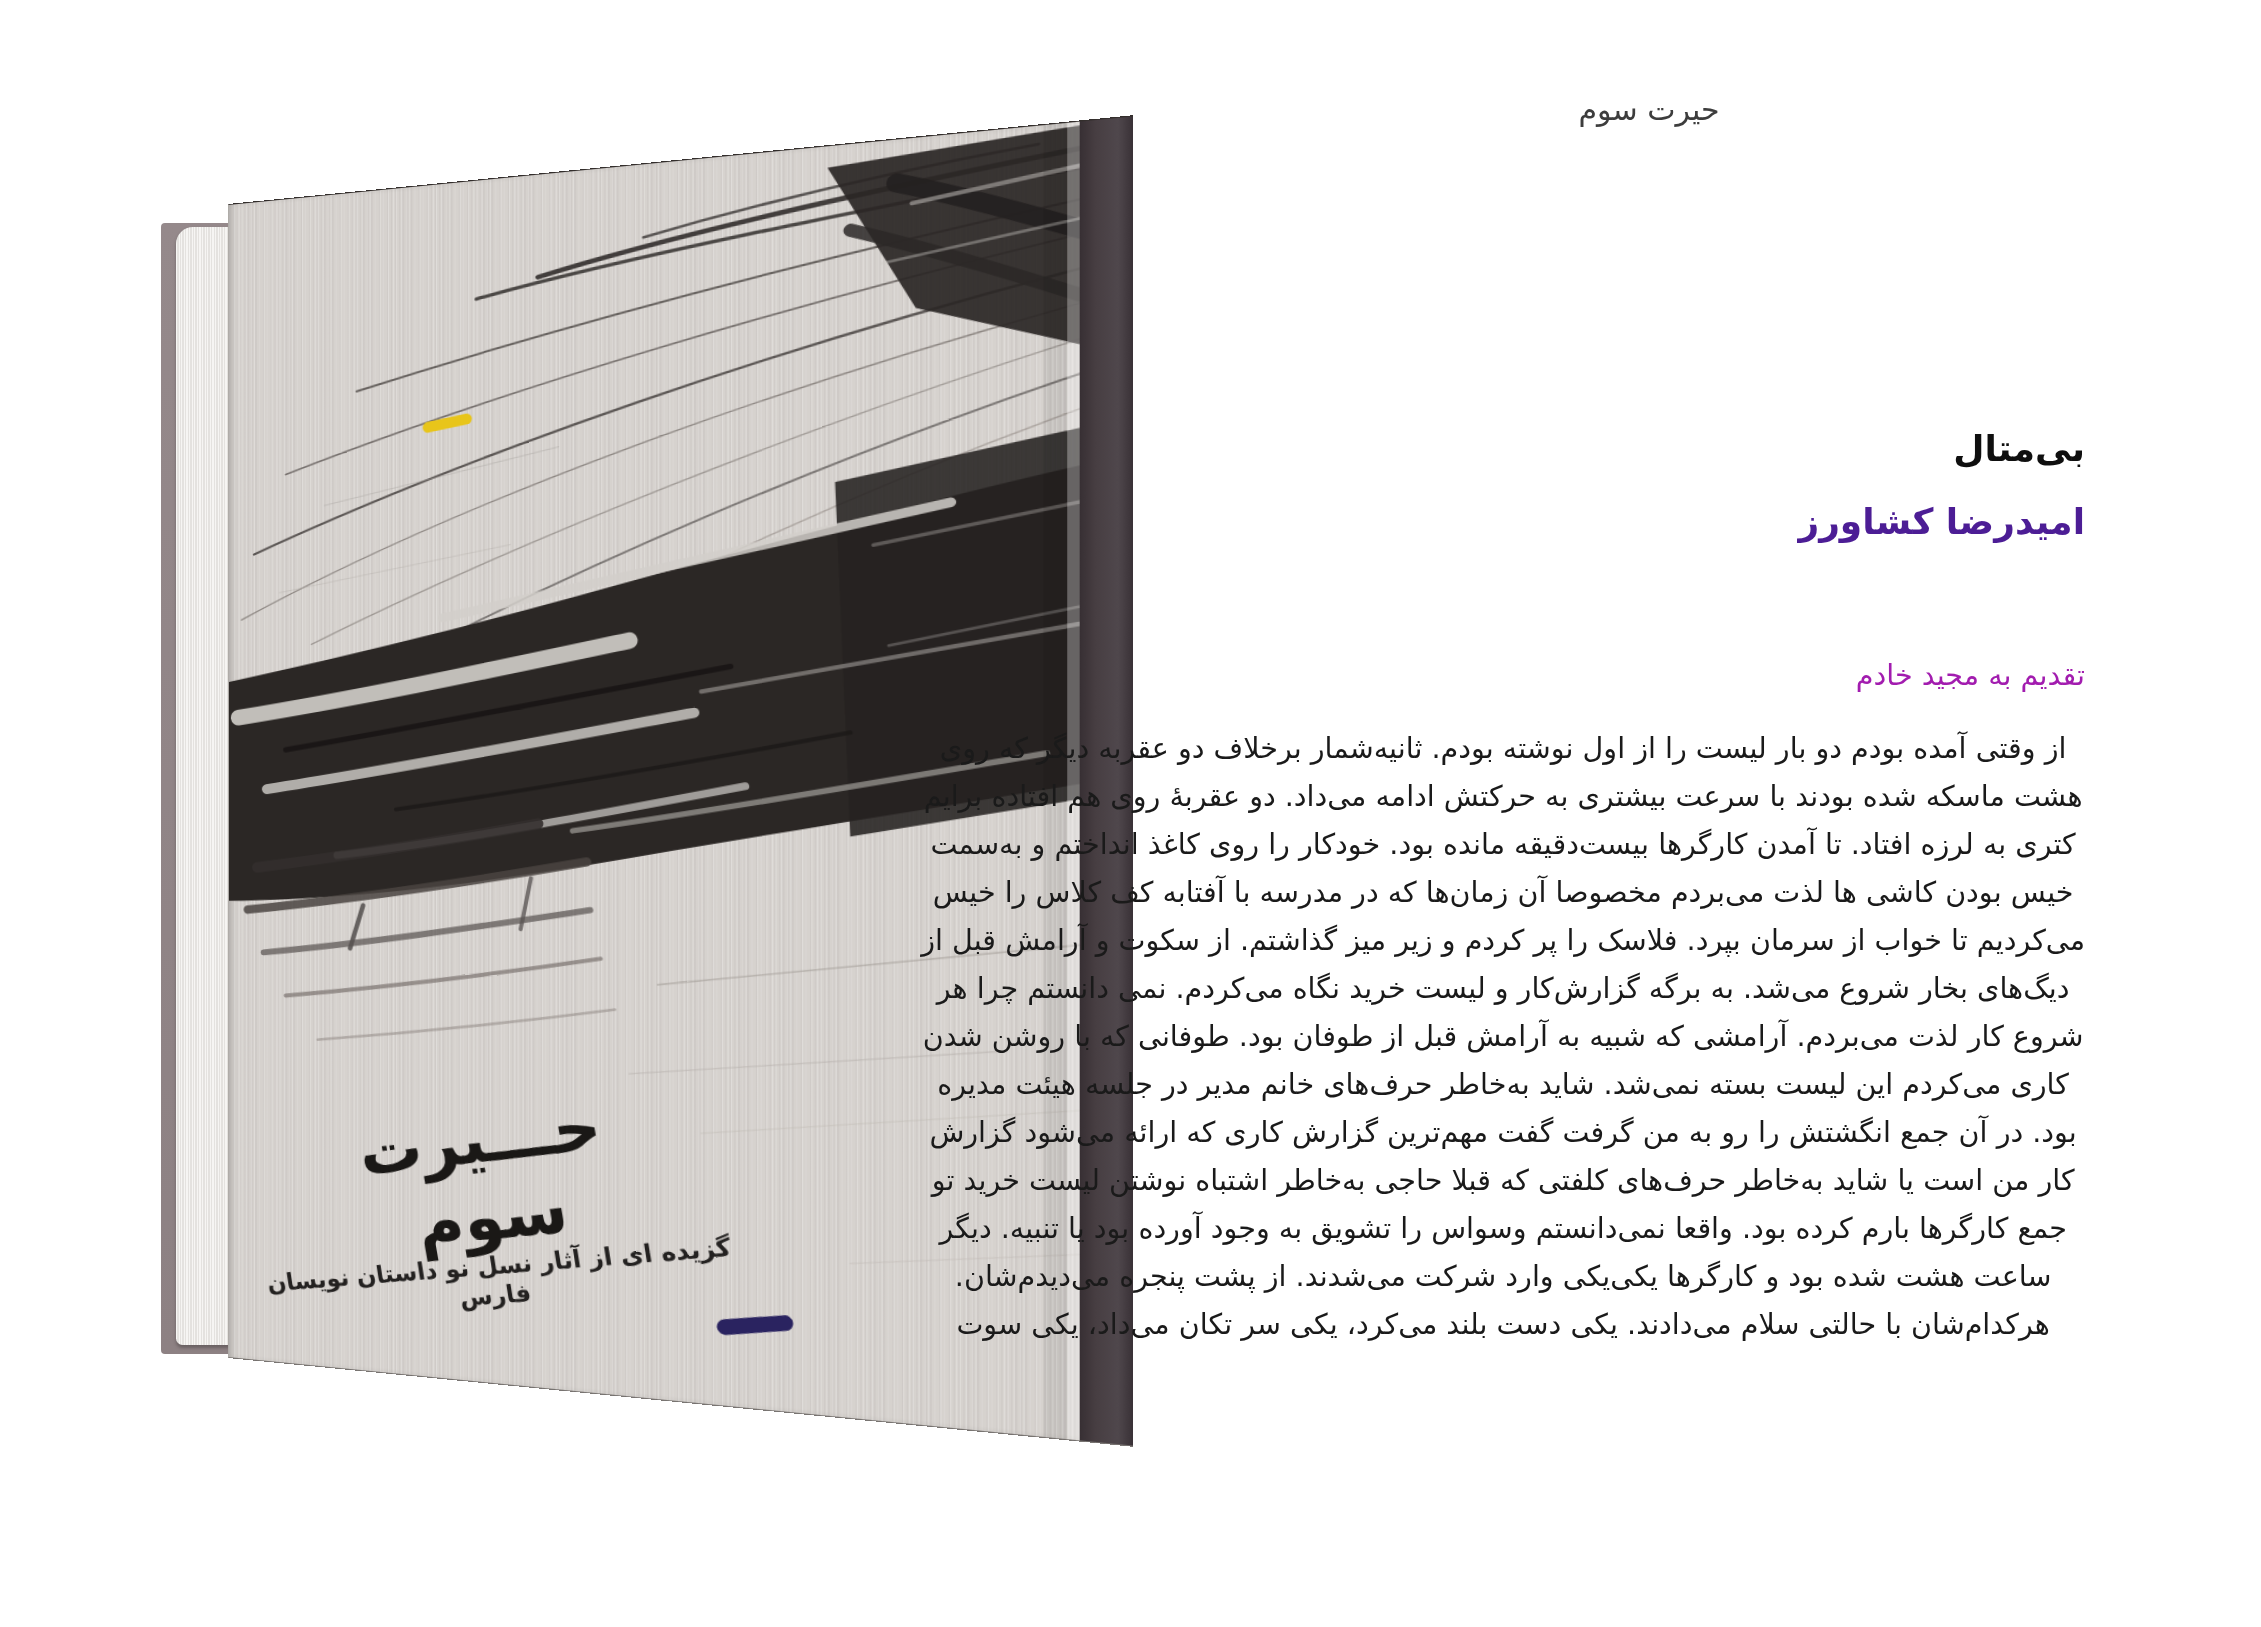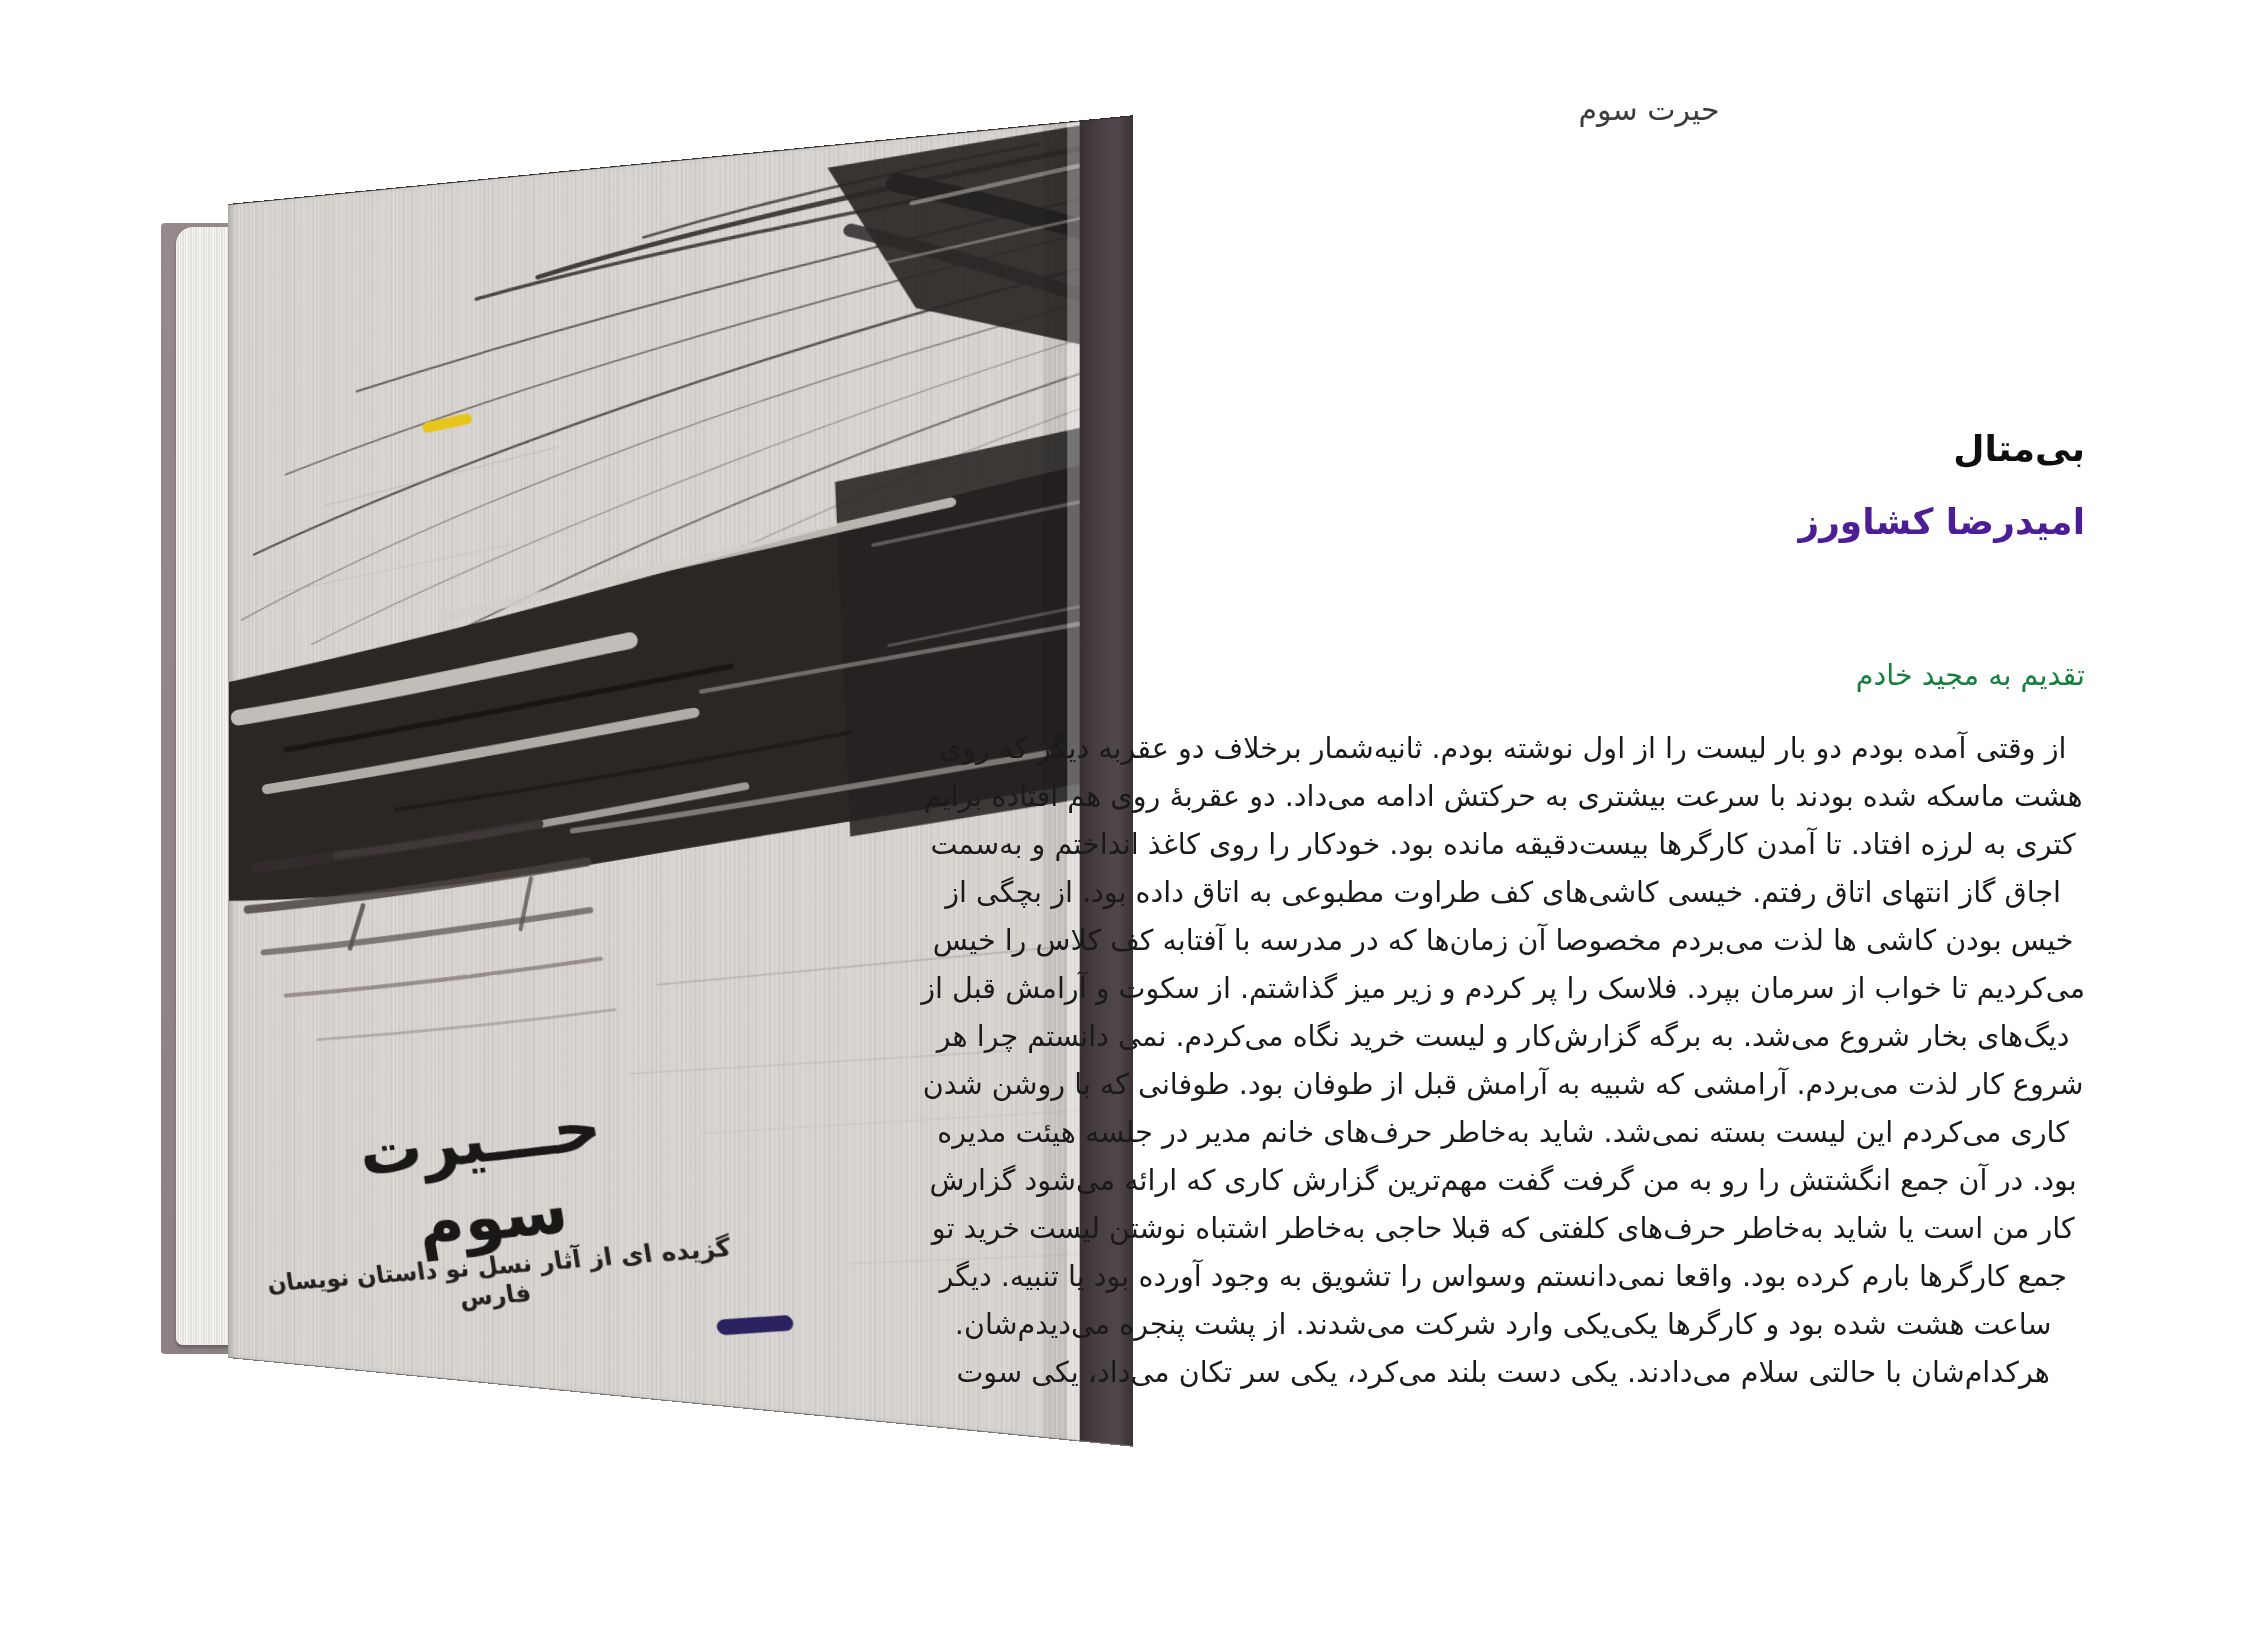--- a/index.html
+++ b/index.html
@@ -5,21 +5,21 @@
   html,body{margin:0;padding:0;background:#ffffff;}
   #canvas{position:relative;width:2261px;height:1628px;background:#ffffff;overflow:hidden;
           font-family:"DejaVu Sans",sans-serif;}
   .rtl{direction:rtl;unicode-bidi:plaintext;text-align:center;}
 
   
   #page-header{position:absolute;top:92px;right:176px;width:872px;text-align:center;
                font-size:30px;color:#3d3d3d;}
   #story-title{position:absolute;top:428px;right:176px;font-size:36px;font-weight:bold;color:#0f0f0f;}
   #story-author{position:absolute;top:501px;right:176px;font-size:36px;font-weight:bold;color:#4c1d95;}
-  #story-dedication{position:absolute;top:658px;right:176px;font-size:28.6px;color:#15803d;}
+  #story-dedication{position:absolute;top:658px;right:176px;font-size:28.6px;color:#a21caf;}
   #story-body{position:absolute;top:724px;right:176px;color:#1a1a1a;
               font-size:28.6px;line-height:48px;}
   #story-body .body-line{white-space:nowrap;}
 
   
   #book-shadow{position:absolute;left:166px;top:1299px;width:772px;height:65px;
                background:radial-gradient(ellipse 50% 50% at 50% 50%,rgba(0,0,0,0.17),rgba(0,0,0,0) 70%);
                filter:blur(6.5px);transform:rotate(-3deg);}
   #back-cover{position:absolute;left:161px;top:223px;width:164px;height:1131px;border-radius:3.9px 0 0 3.9px;
               background:linear-gradient(180deg,var(--back-cover,#95898b),#8d8183);}
@@ -128,21 +128,20 @@
 
   <div id="story-author" class="rtl">امیدرضا کشاورز</div>
 
   <div id="story-dedication" class="rtl">تقدیم به مجید خادم</div>
 
   <div id="story-body" class="rtl">
 
   <div class="body-line">از وقتی آمده بودم دو بار لیست را از اول نوشته بودم. ثانیه‌شمار برخلاف دو عقربه دیگر که روی</div>
       <div class="body-line">هشت ماسکه شده بودند با سرعت بیشتری به حرکتش ادامه می‌داد. دو عقربهٔ روی هم افتاده برایم</div>
       <div class="body-line">کتری به لرزه افتاد. تا آمدن کارگرها بیست‌دقیقه مانده بود. خودکار را روی کاغذ انداختم و به‌سمت</div>
-      <div class="body-line">اجاق گاز انتهای اتاق رفتم. خیسی کاشی‌های کف طراوت مطبوعی به اتاق داده بود. از بچگی از</div>
       <div class="body-line">خیس بودن کاشی ها لذت می‌بردم مخصوصا آن زمان‌ها که در مدرسه با آفتابه کف کلاس را خیس</div>
       <div class="body-line">می‌کردیم تا خواب از سرمان بپرد. فلاسک را پر کردم و زیر میز گذاشتم. از سکوت و آرامش قبل از</div>
       <div class="body-line">دیگ‌های بخار شروع می‌شد. به برگه گزارش‌کار و لیست خرید نگاه می‌کردم. نمی دانستم چرا هر</div>
       <div class="body-line">شروع کار لذت می‌بردم. آرامشی که شبیه به آرامش قبل از طوفان بود. طوفانی که با روشن شدن</div>
       <div class="body-line">کاری می‌کردم این لیست بسته نمی‌شد. شاید به‌خاطر حرف‌های خانم مدیر در جلسه هیئت مدیره</div>
       <div class="body-line">بود. در آن جمع انگشتش را رو به من گرفت گفت مهم‌ترین گزارش کاری که ارائه می‌شود گزارش</div>
       <div class="body-line">کار من است یا شاید به‌خاطر حرف‌های کلفتی که قبلا حاجی به‌خاطر اشتباه نوشتن لیست خرید تو</div>
       <div class="body-line">جمع کارگرها بارم کرده بود. واقعا نمی‌دانستم وسواس را تشویق به وجود آورده بود یا تنبیه. دیگر</div>
       <div class="body-line">ساعت هشت شده بود و کارگرها یکی‌یکی وارد شرکت می‌شدند. از پشت پنجره می‌دیدم‌شان.</div>
       <div class="body-line">هرکدام‌شان با حالتی سلام می‌دادند. یکی دست بلند می‌کرد، یکی سر تکان می‌داد، یکی سوت</div>

